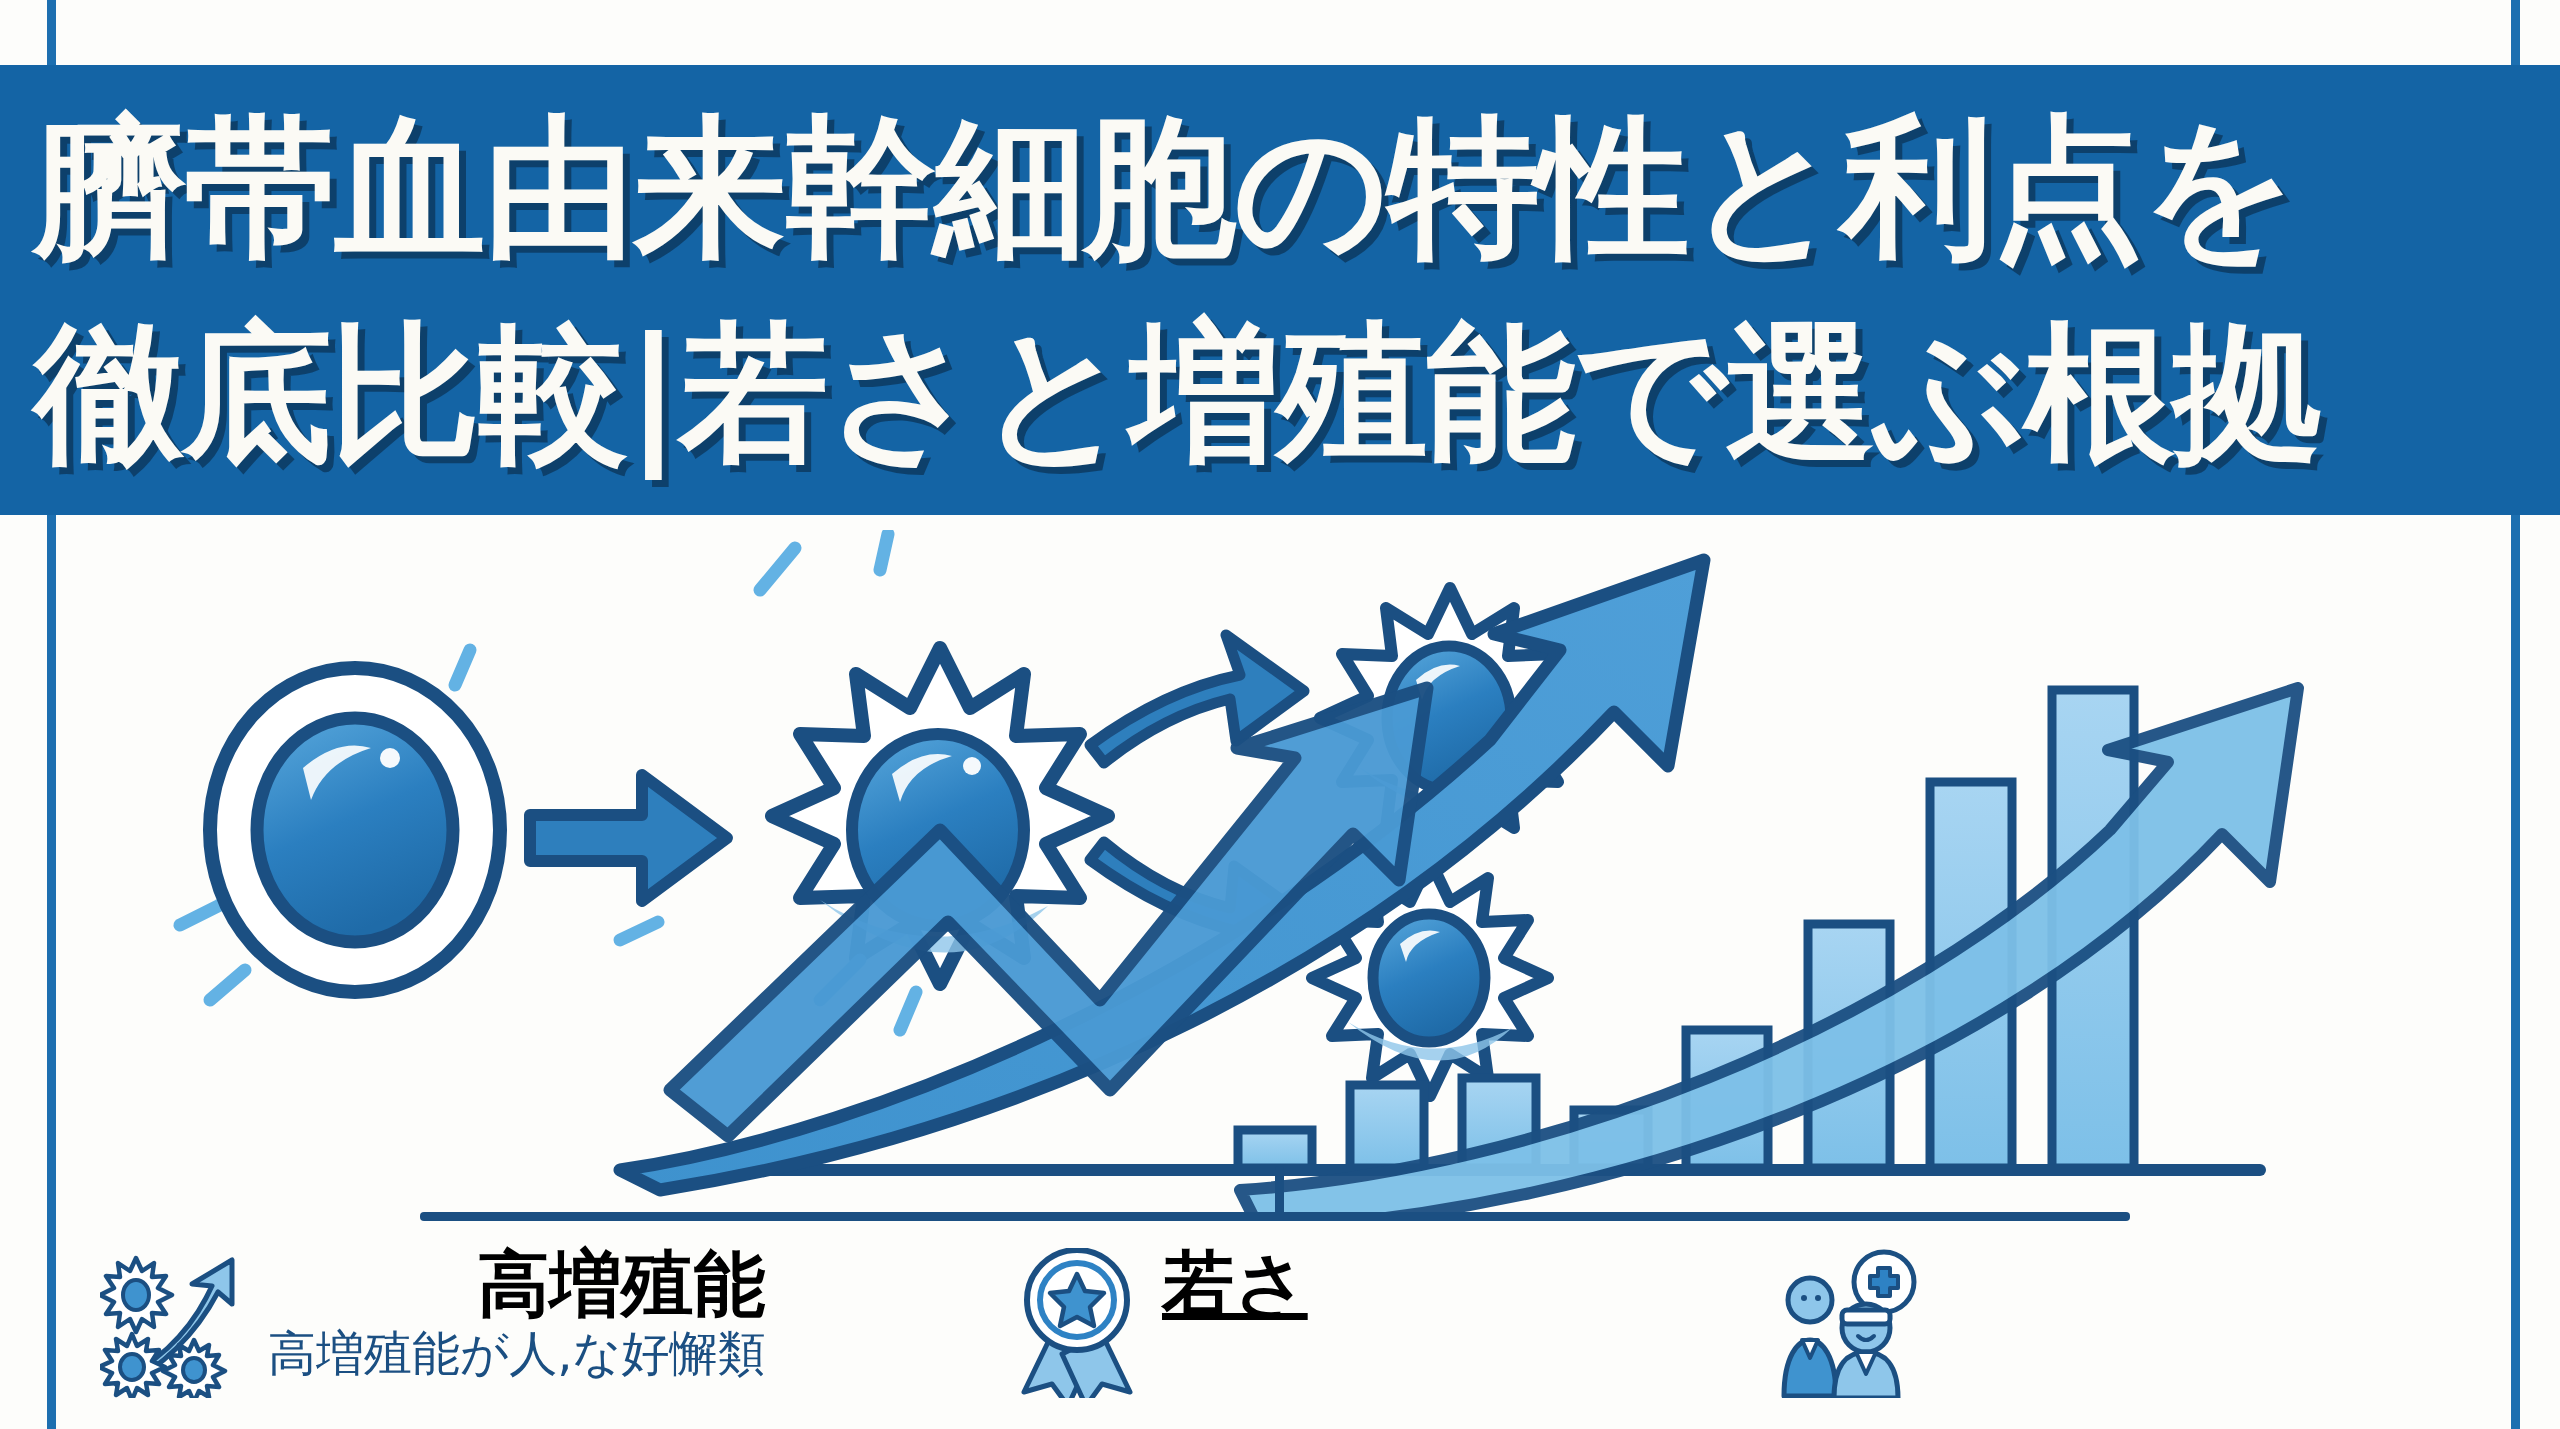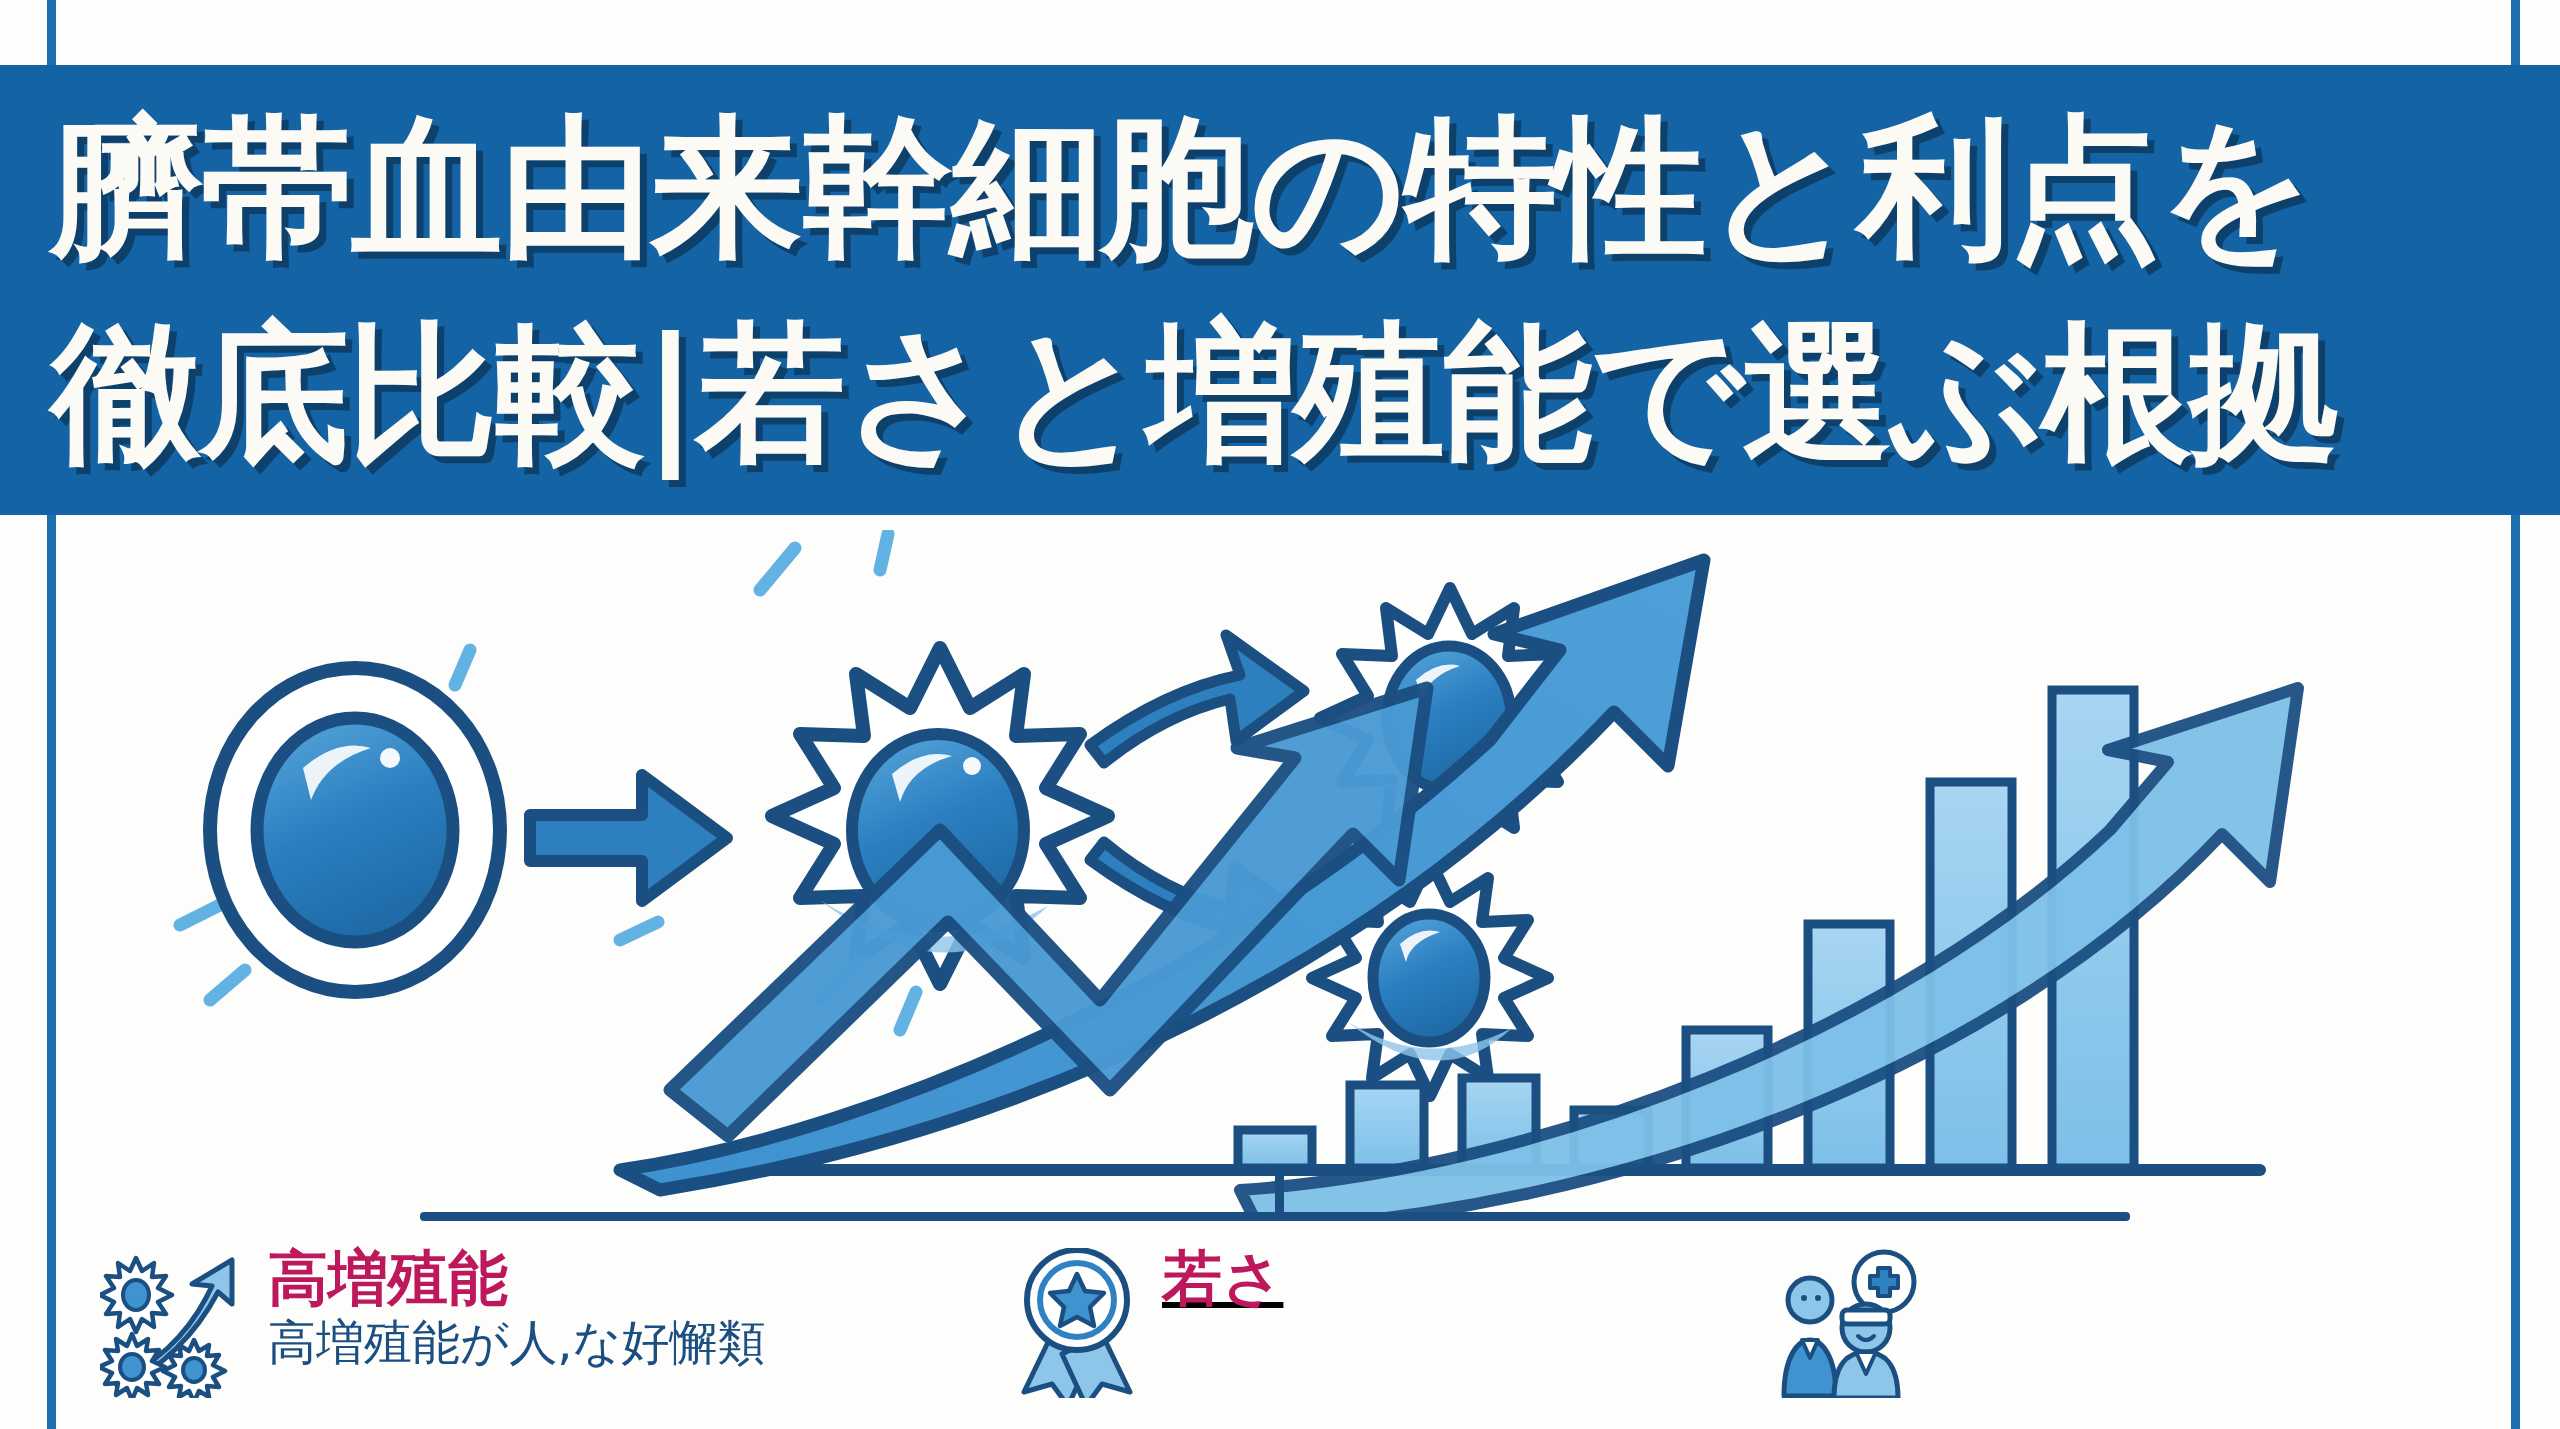--- a/index.html
+++ b/index.html
@@ -11,21 +11,21 @@
   
   .frame-rule{position:absolute;top:0;bottom:0;width:9px;background:#1d6fb0;}
   .frame-rule.left{left:47px;}
   .frame-rule.right{right:40px;}
 
   
   .banner{
     position:absolute;left:0;right:0;top:65px;height:450px;
     background:#1464a5;
     display:flex;flex-direction:column;justify-content:center;
-    padding:0 51px;box-sizing:border-box;gap:28px;
+    padding:0 34px;box-sizing:border-box;gap:28px;
   }
   .banner-line{
     color:#fbfaf5;
     font-size:152px;line-height:1.18;
     font-weight:bold;
     letter-spacing:-2px;
     white-space:nowrap;
     text-shadow:7px 7px 0 rgba(8,34,60,.55);
     font-family:"DejaVu Sans","Liberation Sans",sans-serif;
   }
@@ -46,23 +46,24 @@
     display:flex;align-items:flex-start;
   }
   .feature{display:flex;align-items:flex-start;gap:18px;}
   .feature.f1{width:38%;padding-left:30px;}
   .feature.f2{width:32%;text-decoration:underline;}
   .feature.f3{width:30%;}
   .feat-icon{flex:0 0 auto;width:150px;height:150px;}
   .feat-icon.small{width:132px;height:150px;}
   .feat-text{padding-top:2px;min-width:0;}
   .feat-title{
-    color:#be185d;font-size:60px;line-height:.96;font-weight:bold;
+    color:#000000;font-size:72px;line-height:.96;font-weight:bold;
     white-space:nowrap;
     font-family:"DejaVu Sans","Liberation Sans",sans-serif;
+    text-align:right;
   }
   .feat-sub{
     color:#1b4f82;font-size:48px;line-height:1.08;margin-top:9px;
     font-family:"DejaVu Sans","Liberation Sans",sans-serif;
     white-space:nowrap;overflow:hidden;
   }
 </style>
 </head>
 <body>
 

